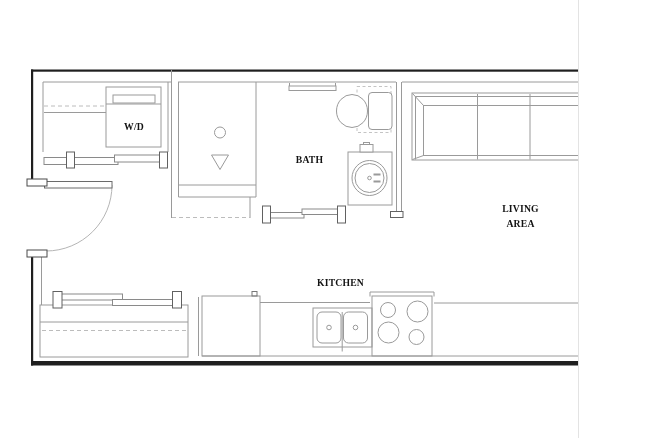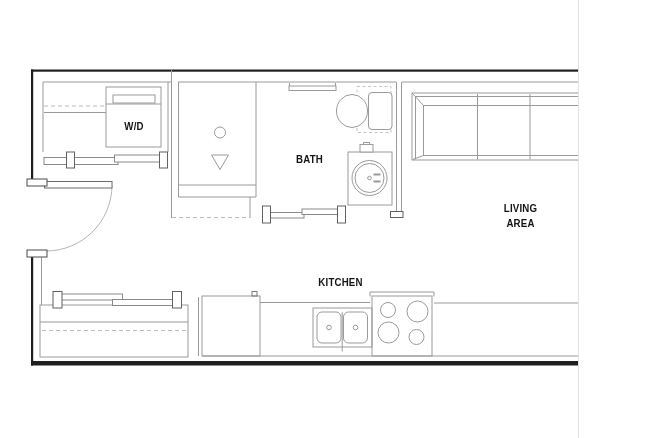--- a/index.html
+++ b/index.html
@@ -1,19 +1,19 @@
 <!DOCTYPE html>
 <html><head>
 <meta charset="utf-8">
 <style>
   html,body{margin:0;padding:0;background:#ffffff;}
   .stage{
     position:relative;width:578px;height:438px;background:#ffffff;
     outline:1px solid #e3e3e3;overflow:hidden;
-    font-family:Liberation Sans, sans-serif;
+    font-family:Liberation Serif, serif;
   }
   .plan-svg{position:absolute;left:0;top:0;}
   .room-label{
     position:absolute;color:#131313;font-weight:700;font-size:11px;
     letter-spacing:.2px;text-align:center;line-height:15px;
     transform:scaleX(.88);transform-origin:center;white-space:pre-line;
   }
 </style>
 </head>
 <body>

